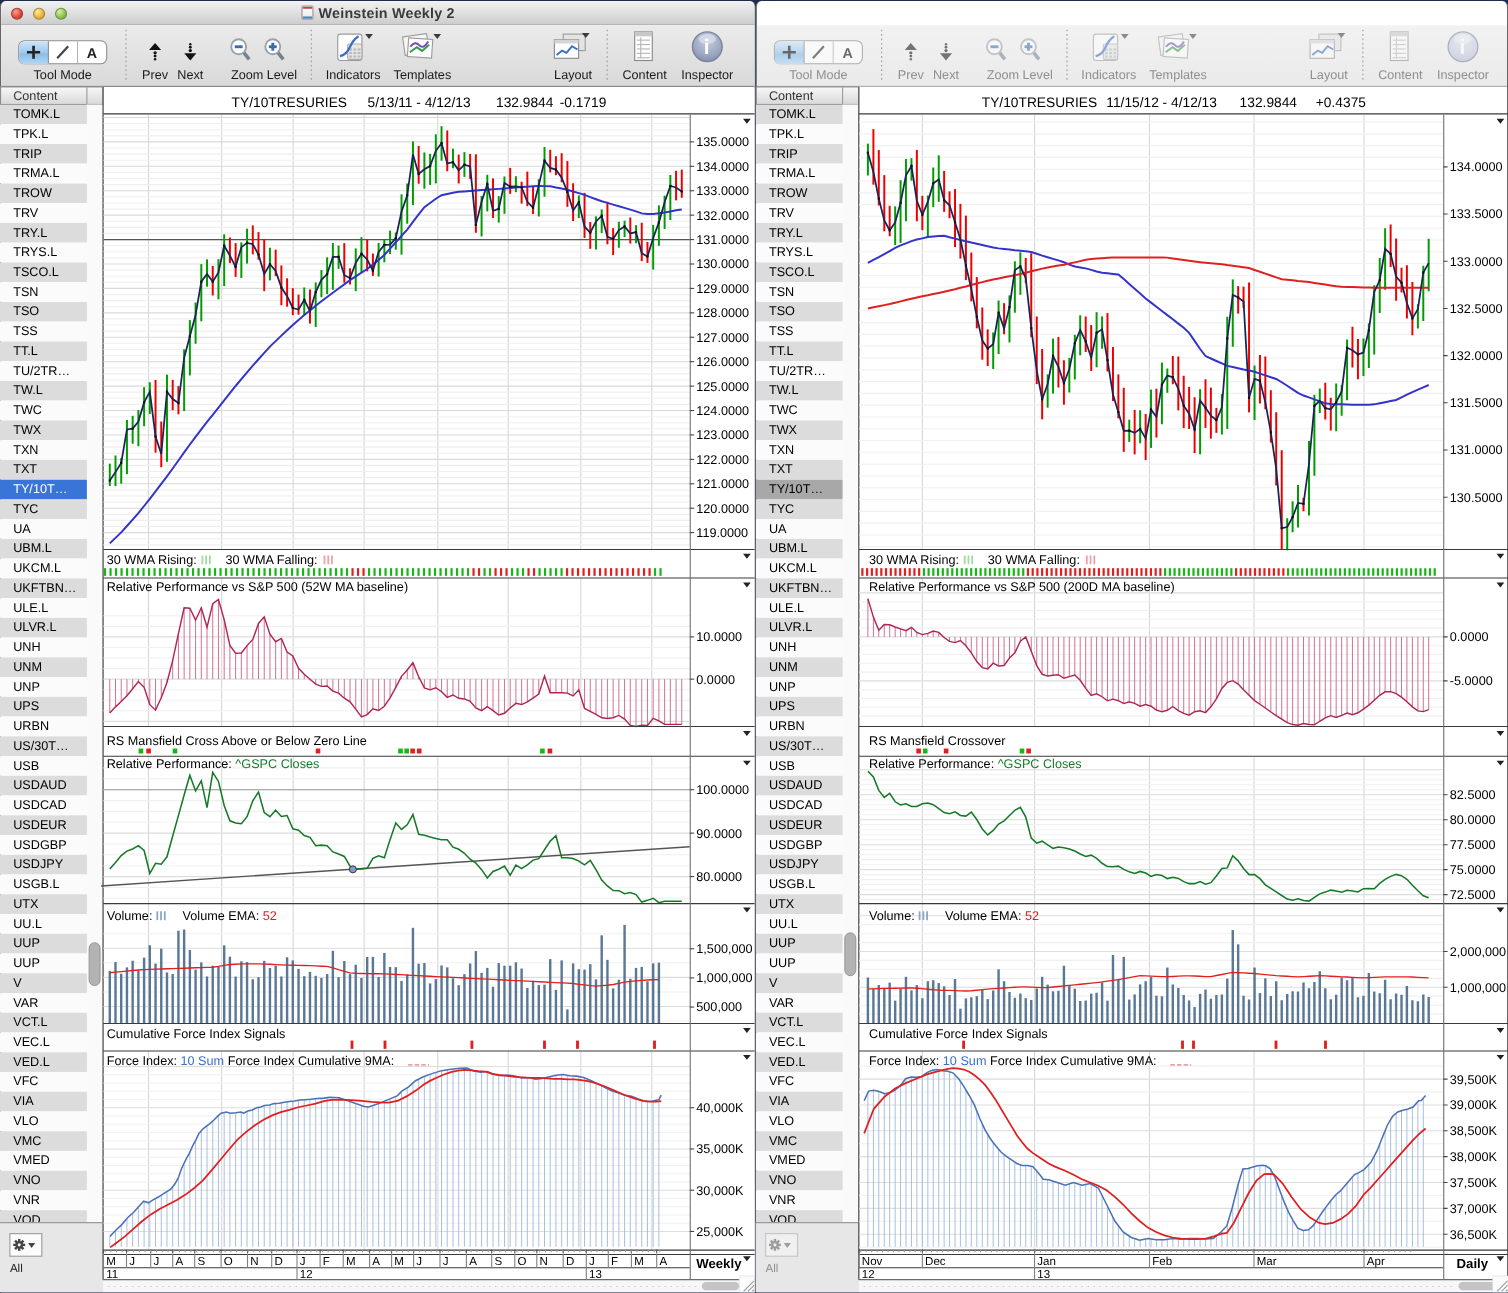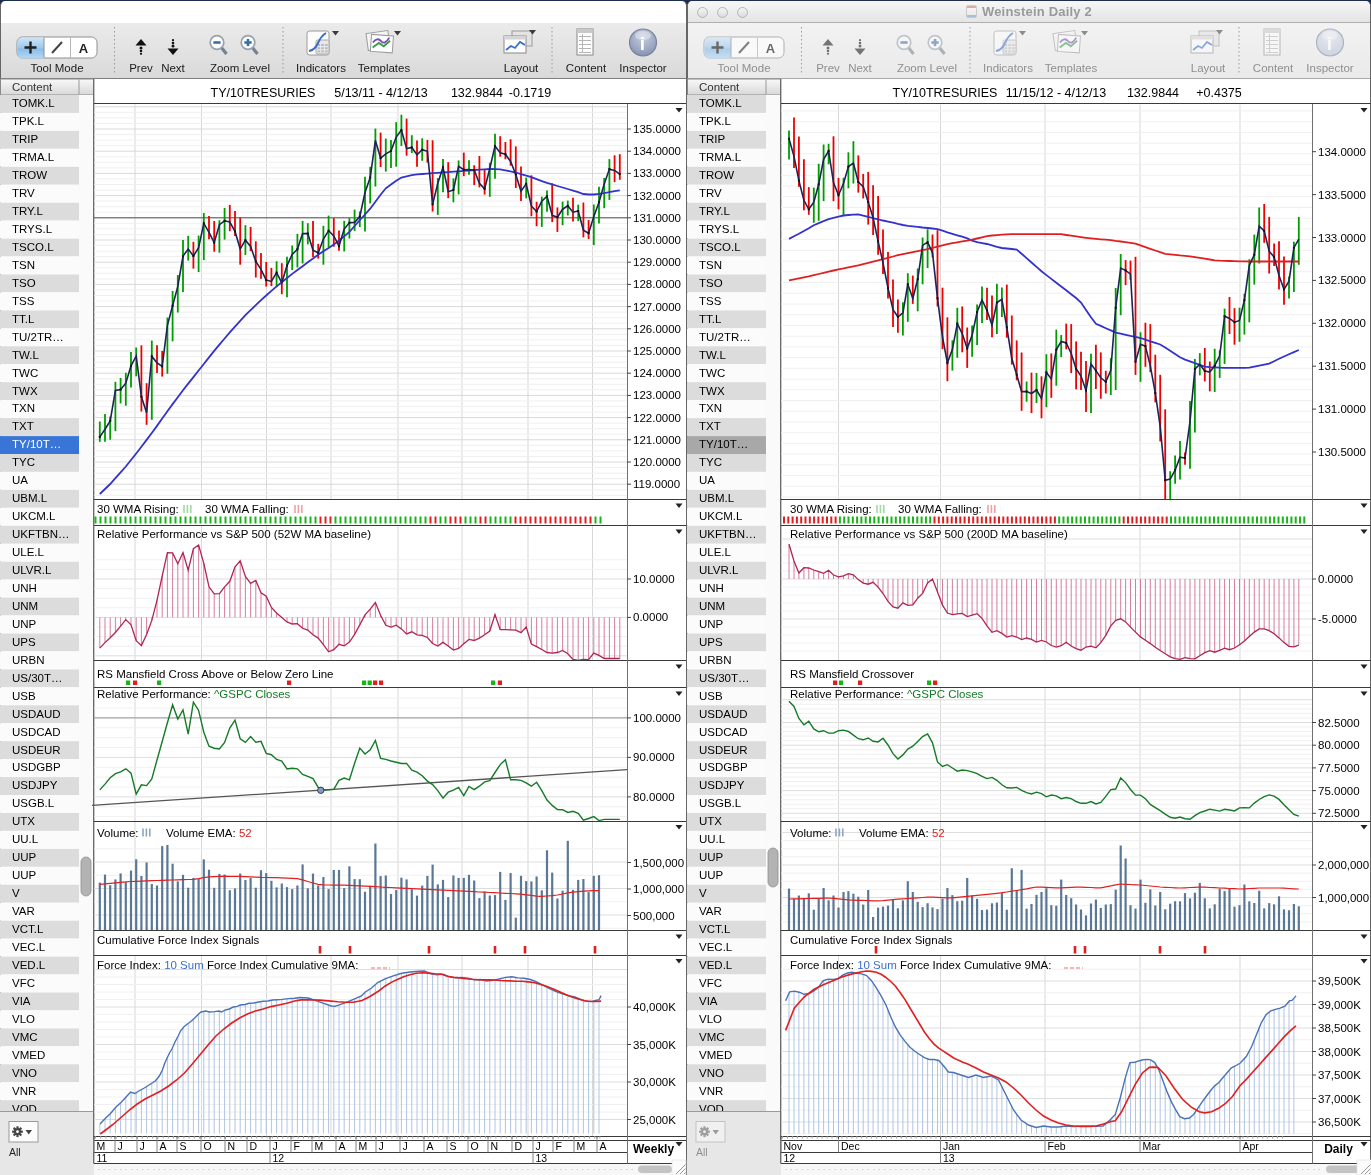--- a/index.html
+++ b/index.html
@@ -20,31 +20,31 @@
 .toolbar { position:absolute; left:0; right:0; top:22px; height:56px;
   background:linear-gradient(#ebebeb,#d9d9d9); border-bottom:1px solid #7e7e7e; }
 .toolbar.inactive { background:linear-gradient(#f2f2f2,#eaeaea); border-bottom:1px solid #a8a8a8; }
 .cbody { position:absolute; left:0; right:0; top:79px; bottom:0; background:#fff; }
 svg.ov { position:absolute; left:0; top:0; z-index:5; }
 svg text { font-family:"Liberation Sans", sans-serif; }
 </style></head>
 <body>
 <div class="stage">
 <div class="win" style="left:0px;width:687px">
+  <div class="titlebar">
+        <div class="tl" style="left:9px;background:radial-gradient(circle at 35% 30%,#ff9a90,#e0463c 60%,#b03028);border-color:#a03830"></div>
+<div class="tl" style="left:29px;background:radial-gradient(circle at 35% 30%,#ffe9a0,#e8b33c 60%,#c08c20);border-color:#a8852c"></div>
+<div class="tl" style="left:49px;background:radial-gradient(circle at 35% 30%,#d4f0a8,#8cc04c 60%,#5c9430);border-color:#6a9438"></div>
+    <div class="wtitle" style="color:#3a3a3a"><span class="doc" style="opacity:1"></span>Weinstein Weekly 2</div>
+  </div>
   <div class="toolbar"></div>
   <div class="cbody"></div>
 
 </div>
 <div class="win" style="left:687px;width:684px">
-  <div class="titlebar inactive">
-        <div class="tl" style="left:9px"></div>
-        <div class="tl" style="left:29px"></div>
-        <div class="tl" style="left:49px"></div>
-    <div class="wtitle" style="color:#9a9a9a"><span class="doc" style="opacity:0.4"></span>Weinstein Daily 2</div>
-  </div>
   <div class="toolbar inactive"></div>
   <div class="cbody"></div>
 
 </div>
 <svg class="ov" width="1371" height="1175" viewBox="0 0 1371 1175">
 <defs>
 <linearGradient id="segblue" x1="0" y1="0" x2="0" y2="1">
  <stop offset="0" stop-color="#cfe5f7"></stop>
           <stop offset="0.5" stop-color="#9cc8ee"></stop>
           <stop offset="0.55" stop-color="#8abdea"></stop>

